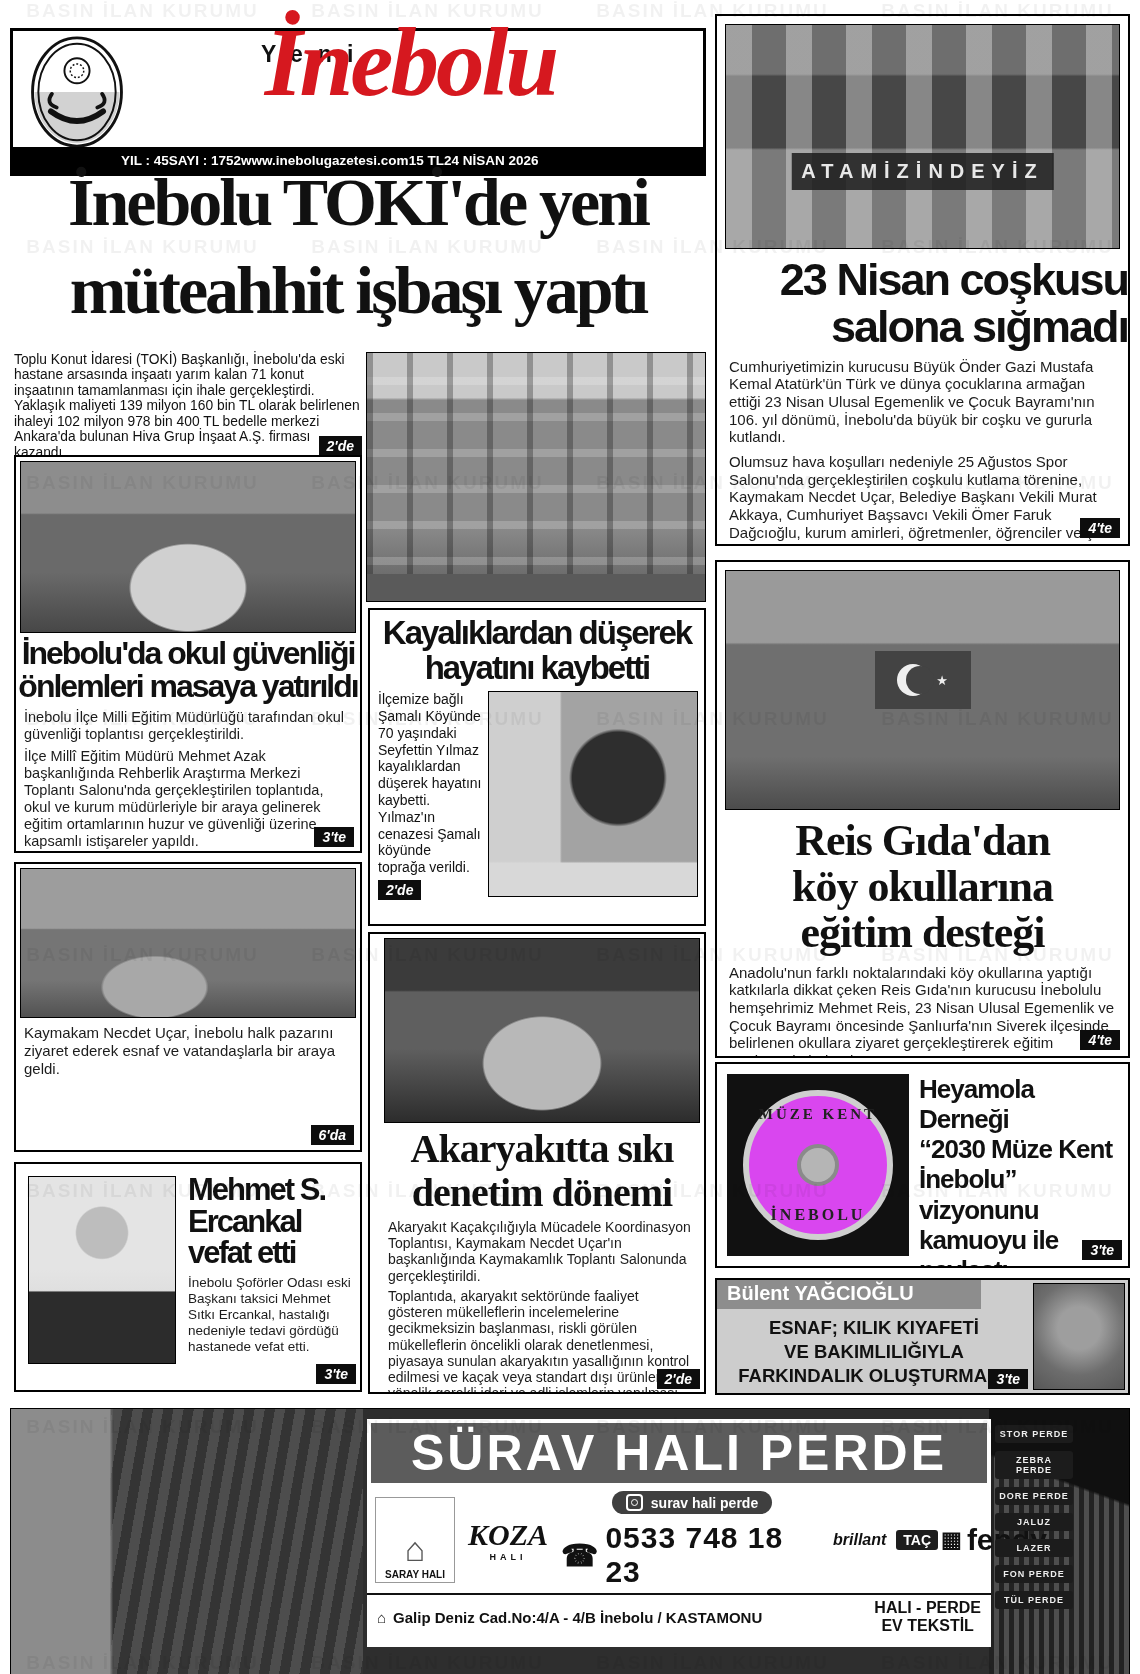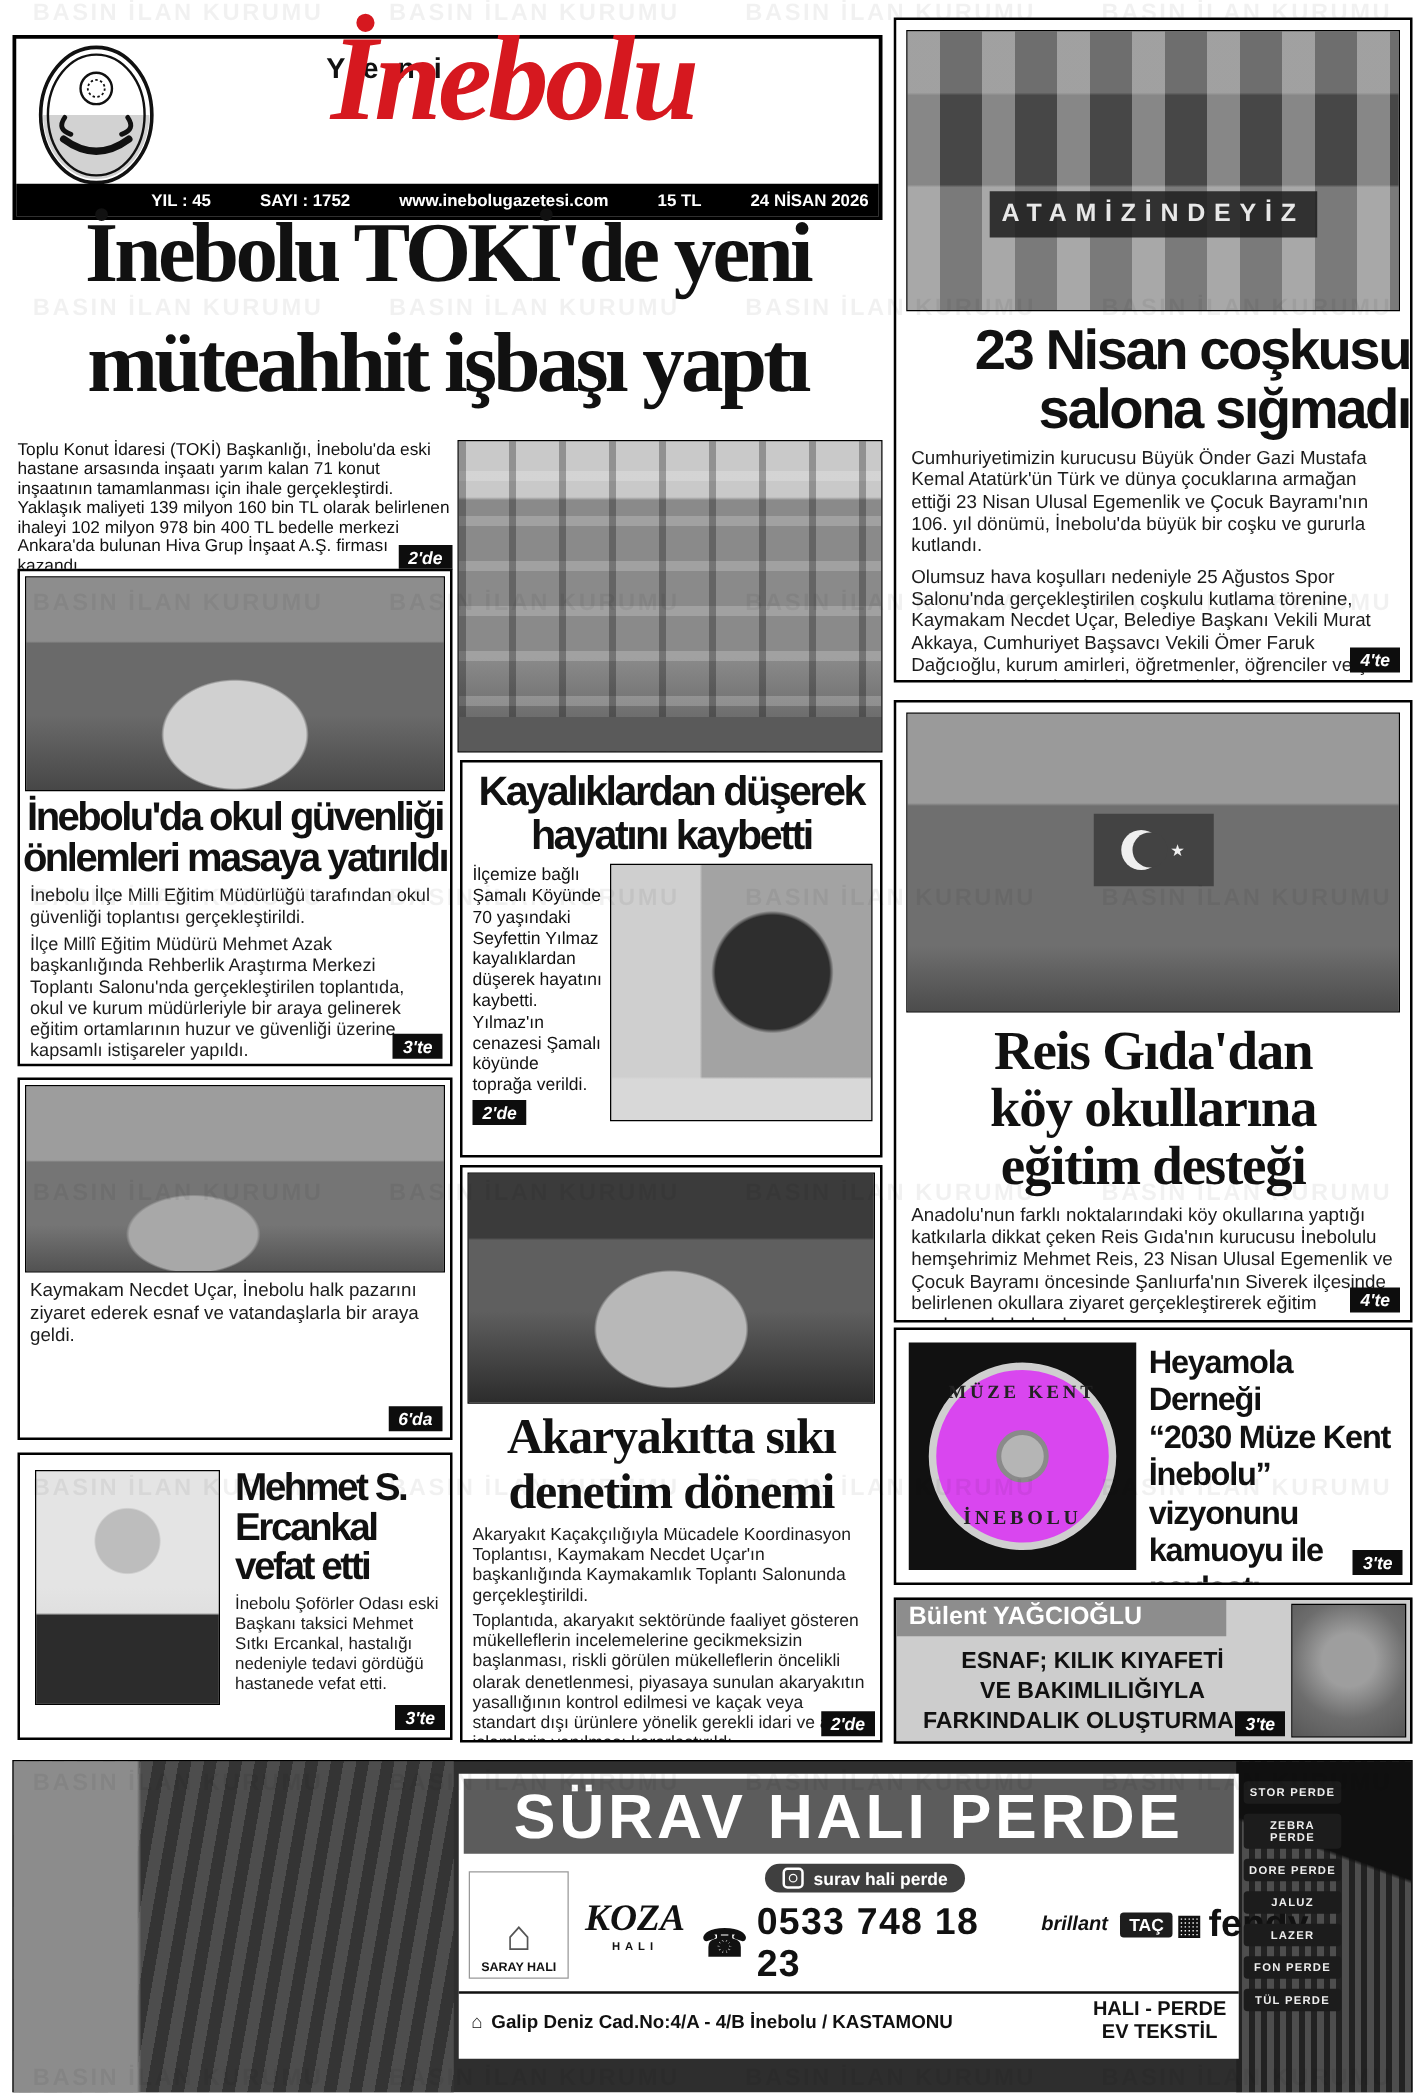--- a/index.html
+++ b/index.html
@@ -19,21 +19,21 @@
   .bodytxt{font-size:15px;line-height:1.2;color:#1c1c1c;}
 
   
   #masthead{position:absolute;left:10px;top:28px;width:696px;height:148px;border:3px solid #000;background:#fff;box-sizing:border-box;}
   #m-emblem{position:absolute;left:12px;top:3px;width:104px;height:116px;}
   #m-yeni{position:absolute;left:248px;top:10px;font-weight:bold;font-size:23px;letter-spacing:15px;}
   #m-title{position:absolute;left:110px;top:-24px;width:575px;text-align:center;
         font-family:"Liberation Serif",serif;font-style:italic;font-weight:bold;font-size:97px;
         color:#d6181f;letter-spacing:-3px;}
   #m-bar{position:absolute;left:0;right:0;bottom:0;height:26px;background:#000;color:#fff;display:flex;
-        align-items:center;justify-content:space-between;padding:0 8px 0 108px;font-weight:bold;font-size:13.5px;white-space:nowrap;}
+        align-items:center;justify-content:flex-start;padding:0 8px 0 108px;font-weight:bold;font-size:13.5px;white-space:nowrap;}
 
   
   #lead-head{position:absolute;left:10px;top:158px;width:696px;text-align:center;font-weight:bold;
         font-size:68px;line-height:1.3;letter-spacing:-3px;}
   #lead-body{position:absolute;left:14px;top:352px;width:348px;height:104px;font-size:13.8px;line-height:1.12;}
   #lead-body .ptag{position:absolute;right:0;bottom:0;}
   #lead-photo{position:absolute;left:366px;top:352px;width:340px;height:250px;}
 
   .ph-construction{background:
       linear-gradient(0deg,#5a5a5a 0 11%,rgba(0,0,0,0) 11%),
@@ -100,21 +100,21 @@
   #box-ercankal .ptag{position:absolute;right:4px;bottom:6px;}
 
   
   #box-kayalik{left:368px;top:608px;width:338px;height:318px;}
   #box-kayalik .hl{text-align:center;font-size:33px;line-height:1.05;margin-top:6px;}
   #box-kayalik .row{display:flex;margin:6px 6px 0 8px;gap:6px;}
   #box-kayalik .txt{width:104px;font-size:14px;line-height:1.2;flex:none;}
   #box-kayalik .photo{flex:1;height:206px;}
   #box-kayalik .ptag{margin-top:4px;}
 
-  #box-akaryakit{left:368px;top:932px;width:338px;height:462px;}
+  #box-akaryakit{left:368px;top:932px;width:338px;height:462px;padding-left:10px;}
   #box-akaryakit .photo{height:185px;margin:4px;}
   #box-akaryakit .hl{text-align:center;font-size:40px;line-height:1.1;letter-spacing:-1px;}
   #box-akaryakit .bodytxt{margin:4px 8px 0 8px;font-size:14px;line-height:1.16;}
   #box-akaryakit .ptag{position:absolute;right:4px;bottom:3px;}
 
   
   #box-nisan{left:715px;top:14px;width:415px;height:532px;}
   #box-nisan .photo{height:225px;margin:8px;}
   #box-nisan .hl{text-align:right;font-size:45px;line-height:1.04;}
   #box-nisan .bodytxt{margin:7px 12px 0 12px;font-size:15px;line-height:1.18;}

